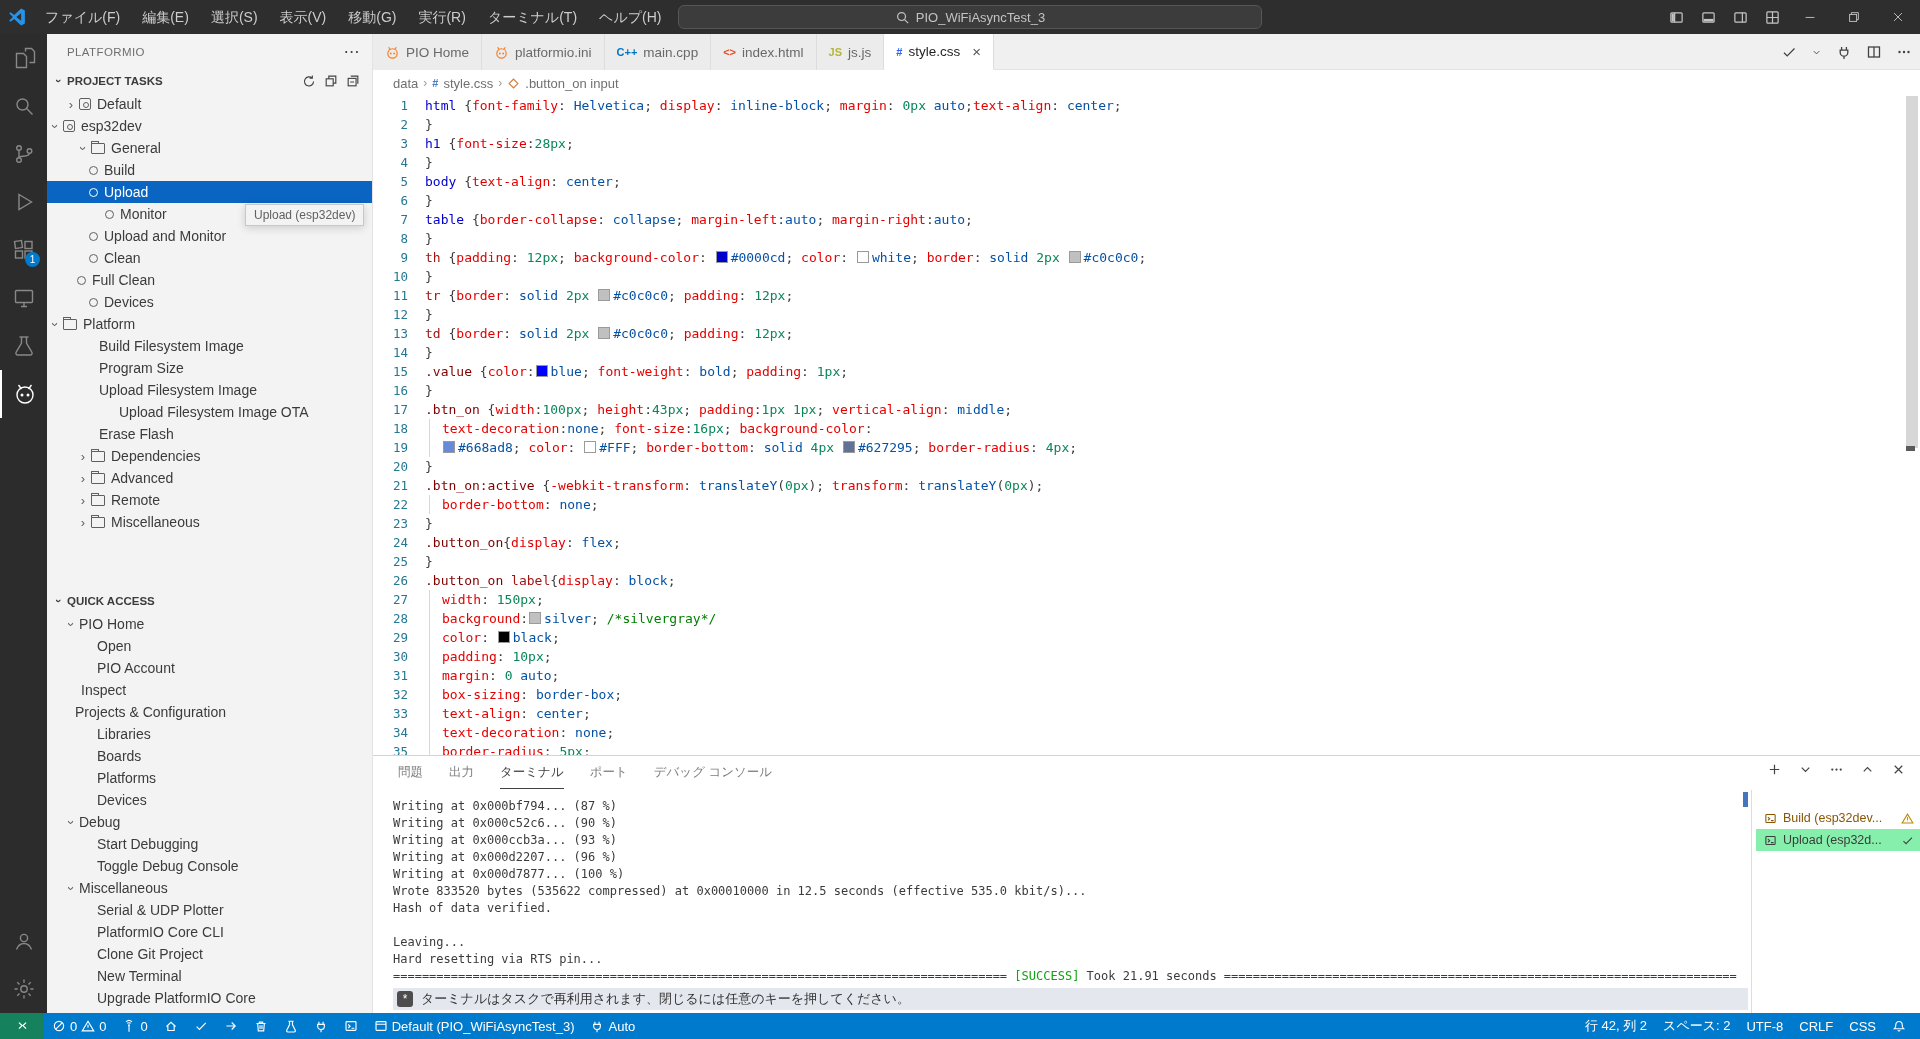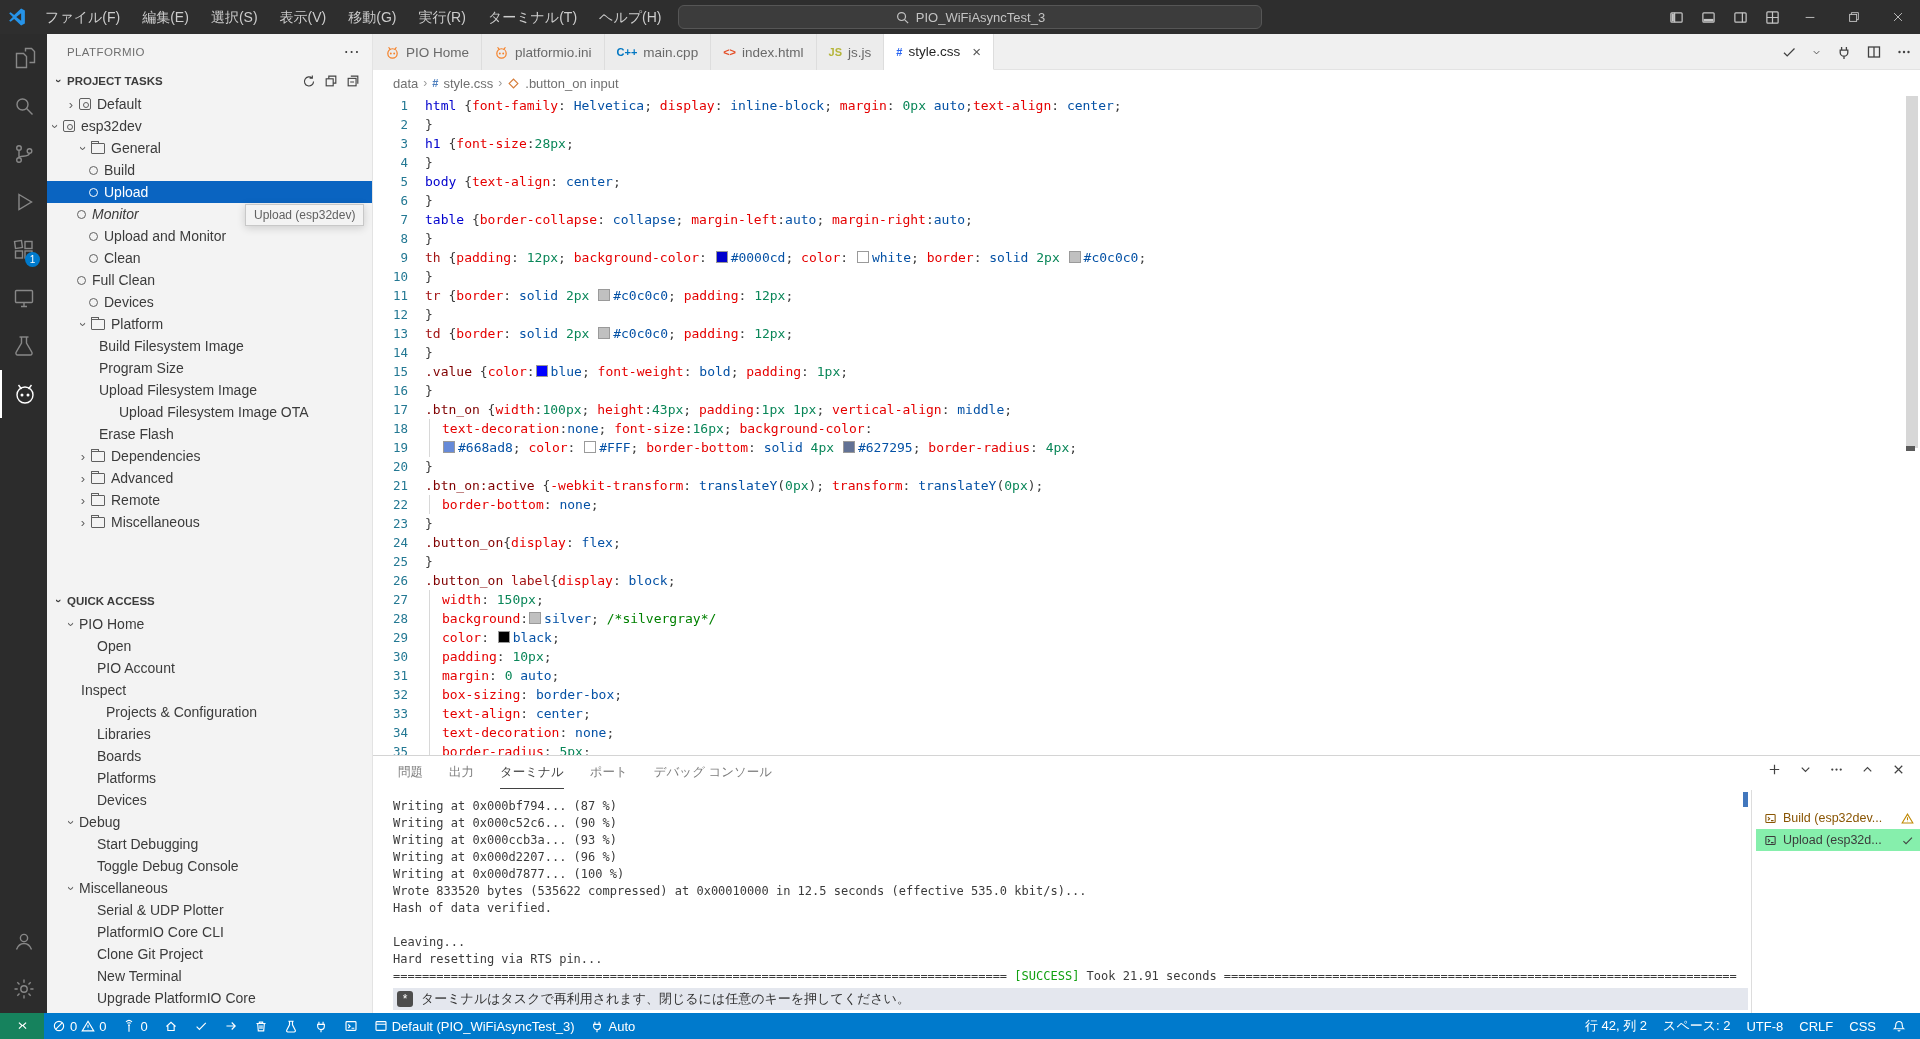--- a/index.html
+++ b/index.html
@@ -364,41 +364,41 @@
             <span>General</span>
           </div>
           <div class="trow" style="padding-left: 40px;">
             <span class="t-ic circle-ic" style="margin-left: 2px;"></span>
             <span>Build</span>
           </div>
           <div class="trow selected" style="padding-left: 40px;">
             <span class="t-ic circle-ic" style="margin-left: 2px;"></span>
             <span>Upload</span>
           </div>
-          <div class="trow" style="padding-left: 28px; font-style: italic;">
+          <div class="trow" style="padding-left: 56px;">
             <span class="t-ic circle-ic" style="margin-left: 2px;"></span>
             <span>Monitor</span>
           </div>
           <div class="trow" style="padding-left: 40px;">
             <span class="t-ic circle-ic" style="margin-left: 2px;"></span>
             <span>Upload and Monitor</span>
           </div>
           <div class="trow" style="padding-left: 40px;">
             <span class="t-ic circle-ic" style="margin-left: 2px;"></span>
             <span>Clean</span>
           </div>
           <div class="trow" style="padding-left: 28px;">
             <span class="t-ic circle-ic" style="margin-left: 2px;"></span>
             <span>Full Clean</span>
           </div>
           <div class="trow" style="padding-left: 40px;">
             <span class="t-ic circle-ic" style="margin-left: 2px;"></span>
             <span>Devices</span>
           </div>
-          <div class="trow" style="padding-left: 28px;">
+          <div class="trow" style="">
             <span class="chev exp">›</span>
             <span class="t-ic folder-ic"></span>
             <span>Platform</span>
           </div>
           <div class="trow" style="padding-left: 52px;">
             <span>Build Filesystem Image</span>
           </div>
           <div class="trow" style="padding-left: 52px;">
             <span>Program Size</span>
           </div>
@@ -442,21 +442,21 @@
           </div>
           <div class="trow" style="padding-left: 50px;">
             <span>Open</span>
           </div>
           <div class="trow" style="padding-left: 50px;">
             <span>PIO Account</span>
           </div>
           <div class="trow" style="padding-left: 34px;">
             <span>Inspect</span>
           </div>
-          <div class="trow" style="padding-left: 59px;">
+          <div class="trow" style="padding-left: 28px;">
             <span>Projects &amp; Configuration</span>
           </div>
           <div class="trow" style="padding-left: 50px;">
             <span>Libraries</span>
           </div>
           <div class="trow" style="padding-left: 50px;">
             <span>Boards</span>
           </div>
           <div class="trow" style="padding-left: 50px;">
             <span>Platforms</span>

